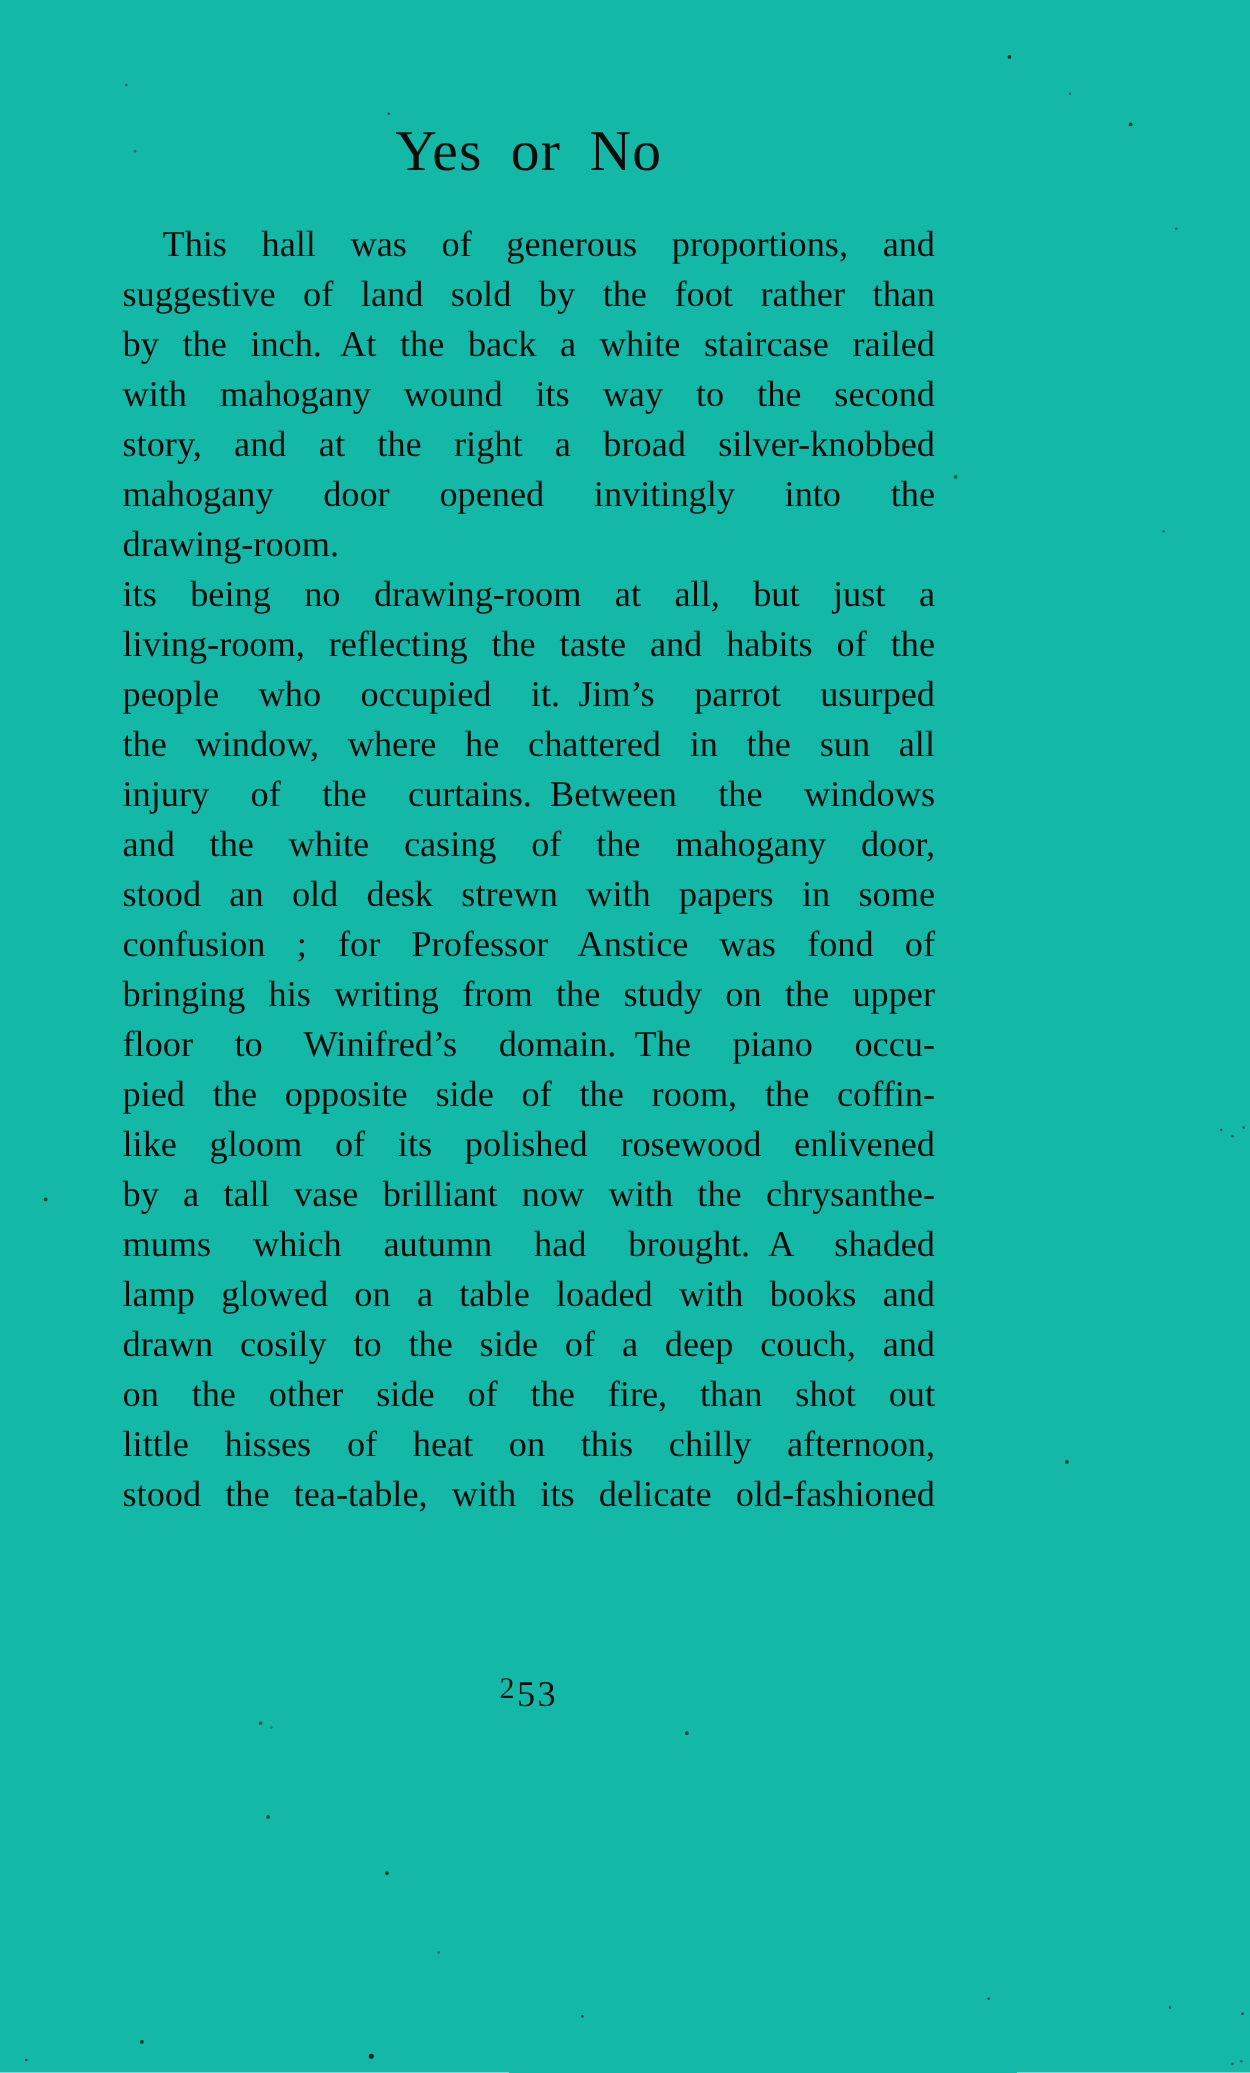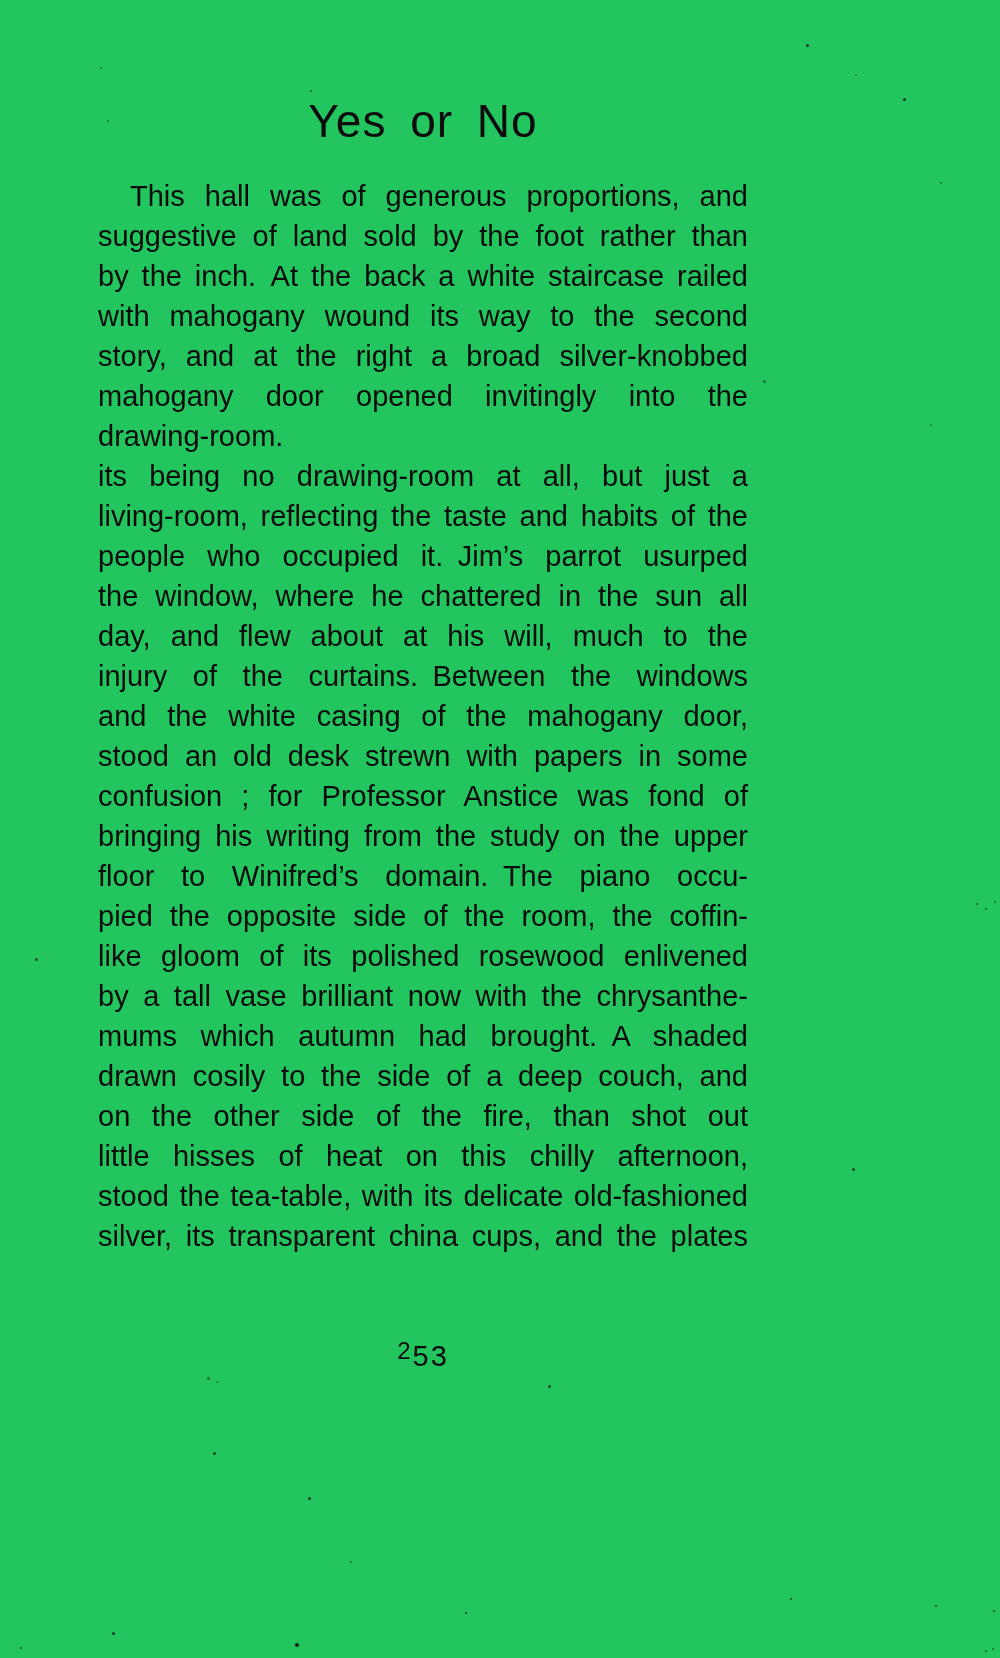--- a/index.html
+++ b/index.html
@@ -1,22 +1,22 @@
 <!DOCTYPE html>
 <html><head>
 <meta charset="utf-8">
 <style>
   html, body { margin: 0; padding: 0; background: #e8e8e8; }
   .page {
     position: relative;
     width: 1000px;
     height: 1658px;
-    background: #22c55e;
+    background: #14b8a6;
     overflow: hidden;
-    font-family: Liberation Sans, sans-serif;
+    font-family: Liberation Serif, serif;
     color: #0c0c0c;
   }
   .head {
     position: absolute;
     left: 98px;
     top: 96px;
     width: 650px;
     text-align: center;
     font-size: 46px;
     line-height: 1.1;
@@ -73,36 +73,35 @@
       <div class="line">suggestive of land sold by the foot rather than</div>
       <div class="line">by the inch. At the back a white staircase railed</div>
       <div class="line">with mahogany wound its way to the second</div>
       <div class="line">story, and at the right a broad silver-knobbed</div>
       <div class="line">mahogany door opened invitingly into the</div>
       <div class="line align-left">drawing-room.</div>
       <div class="line">its being no drawing-room at all, but just a</div>
       <div class="line">living-room, reflecting the taste and habits of the</div>
       <div class="line">people who occupied it. Jim’s parrot usurped</div>
       <div class="line">the window, where he chattered in the sun all</div>
-      <div class="line">day, and flew about at his will, much to the</div>
       <div class="line">injury of the curtains. Between the windows</div>
       <div class="line">and the white casing of the mahogany door,</div>
       <div class="line">stood an old desk strewn with papers in some</div>
       <div class="line">confusion ; for Professor Anstice was fond of</div>
       <div class="line">bringing his writing from the study on the upper</div>
       <div class="line">floor to Winifred’s domain. The piano occu-</div>
       <div class="line">pied the opposite side of the room, the coffin-</div>
       <div class="line">like gloom of its polished rosewood enlivened</div>
       <div class="line">by a tall vase brilliant now with the chrysanthe-</div>
       <div class="line">mums which autumn had brought. A shaded</div>
+      <div class="line">lamp glowed on a table loaded with books and</div>
       <div class="line">drawn cosily to the side of a deep couch, and</div>
       <div class="line">on the other side of the fire, than shot out</div>
       <div class="line">little hisses of heat on this chilly afternoon,</div>
       <div class="line">stood the tea-table, with its delicate old-fashioned</div>
-      <div class="line">silver, its transparent china cups, and the plates</div>
     </div>
 
   <div class="pagenum"><span class="sup">2</span><span>53</span></div>
 
   <div id="specks">
       <div class="speck" style="left: 100px; top: 67px; width: 2px; height: 2px; opacity: 0.5;"></div>
       <div class="speck" style="left: 310px; top: 90px; width: 2px; height: 2px; opacity: 0.6;"></div>
       <div class="speck" style="left: 806px; top: 44px; width: 3px; height: 3px; opacity: 0.8;"></div>
       <div class="speck" style="left: 903px; top: 98px; width: 3px; height: 3px; opacity: 0.8;"></div>
       <div class="speck" style="left: 855px; top: 74px; width: 2px; height: 2px; opacity: 0.4;"></div>

